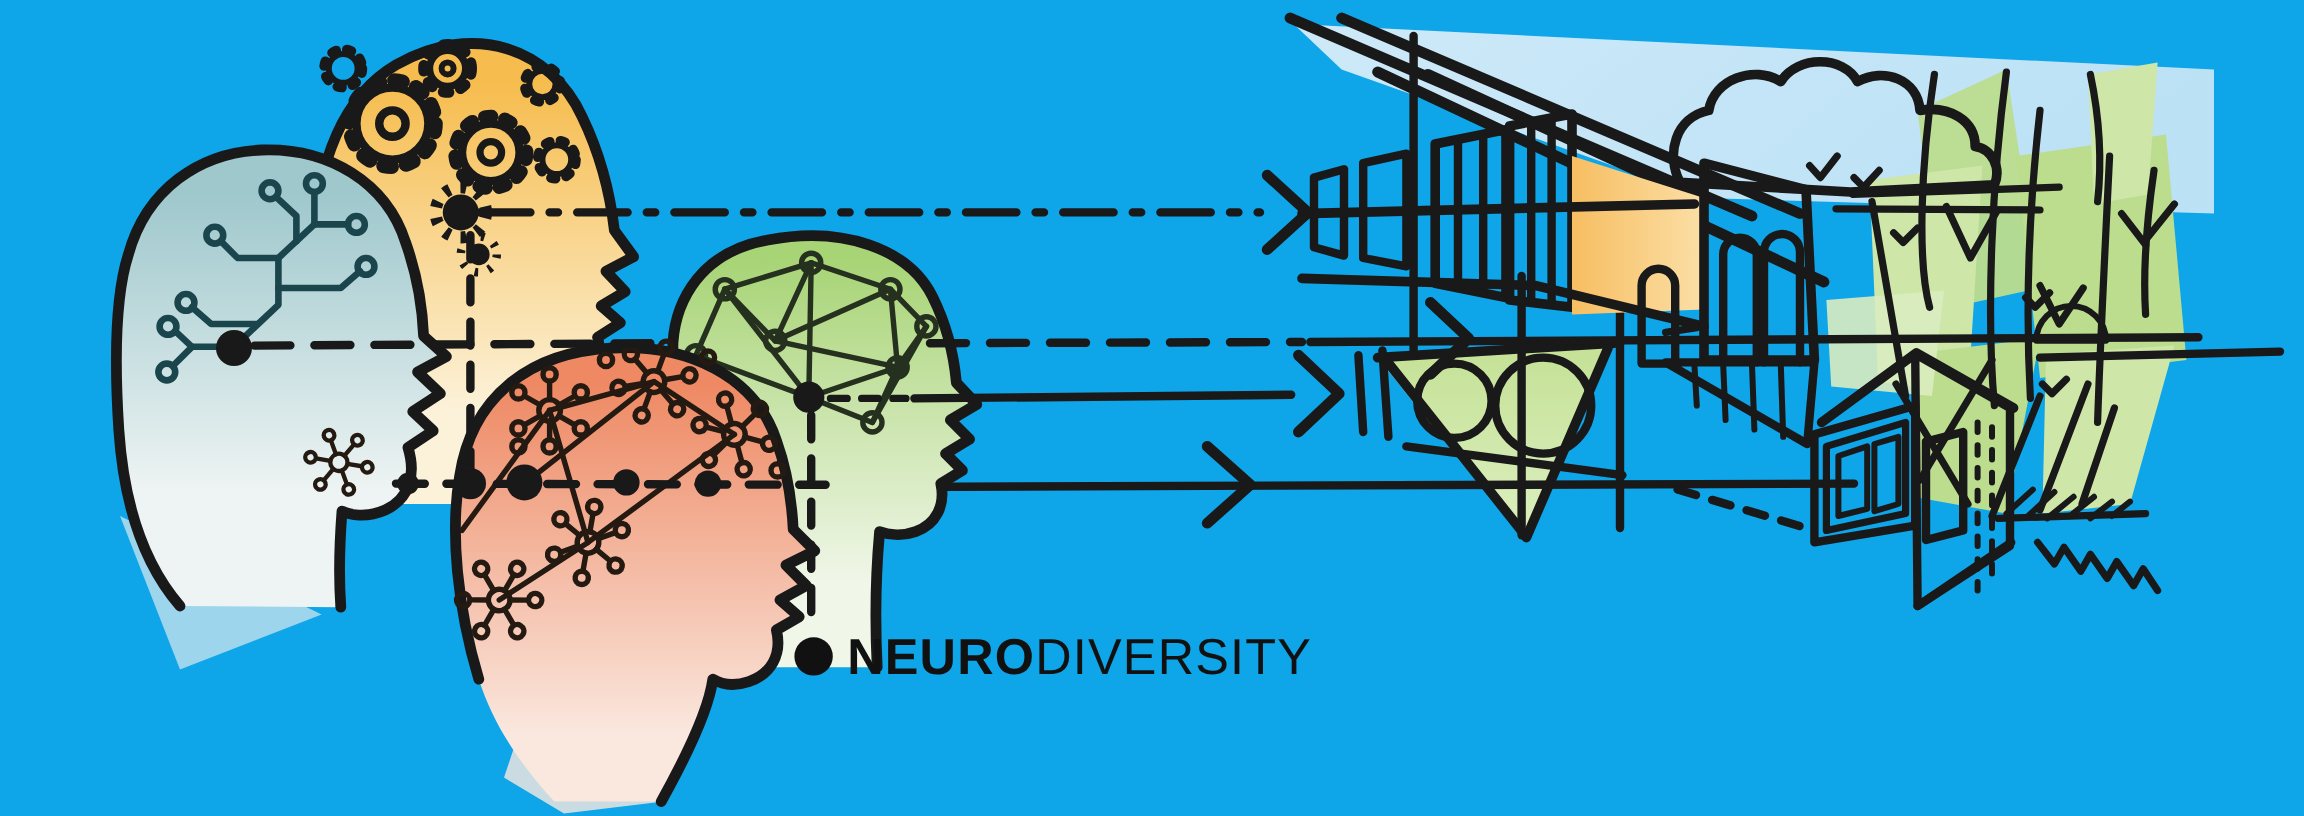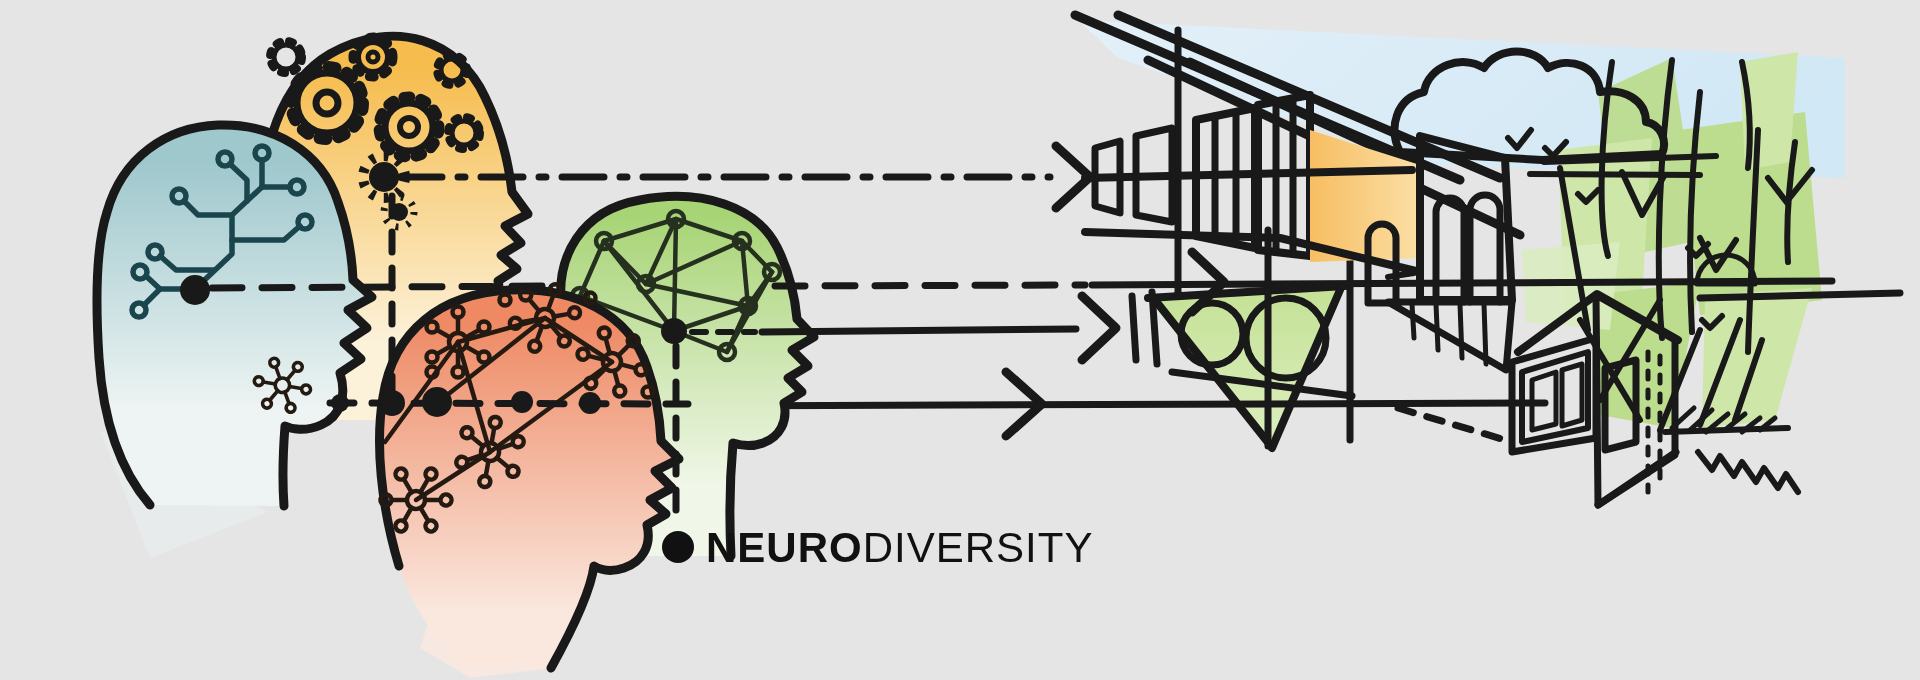--- a/index.html
+++ b/index.html
@@ -1,17 +1,17 @@
 <!DOCTYPE html>
 <html><head>
 <meta charset="utf-8">
 <style>
   html,body{margin:0;padding:0;background:#ffffff;width:1920px;height:680px;overflow:hidden;
     font-family:"Liberation Sans", sans-serif;}
-  .stage{position:relative;width:1920px;height:680px;background:#e5e5e5;}
+  .stage{position:relative;width:1920px;height:680px;background:#0ea5e9;}
   svg{display:block}
   .ink{stroke:#191919;fill:none;stroke-linecap:round;stroke-linejoin:round;}
   .w9{stroke-width:9}.w8{stroke-width:8}.w7{stroke-width:7}.w6{stroke-width:6}.w5{stroke-width:5}
   .circuit{stroke:#1A454D;fill:none;stroke-linecap:round;stroke-linejoin:round;stroke-width:5.5}
   .mol{stroke:#241a12;fill:none;stroke-linecap:round;stroke-linejoin:round;stroke-width:4.5}
   .net{stroke:#25301f;fill:none;stroke-linecap:round;stroke-linejoin:round;stroke-width:4.5}
   .label-text{font-family:"Liberation Sans", sans-serif;font-size:42px;fill:#111;letter-spacing:1px}
   .label-bold{font-weight:bold}
   .label-light{font-weight:normal}
 </style>

